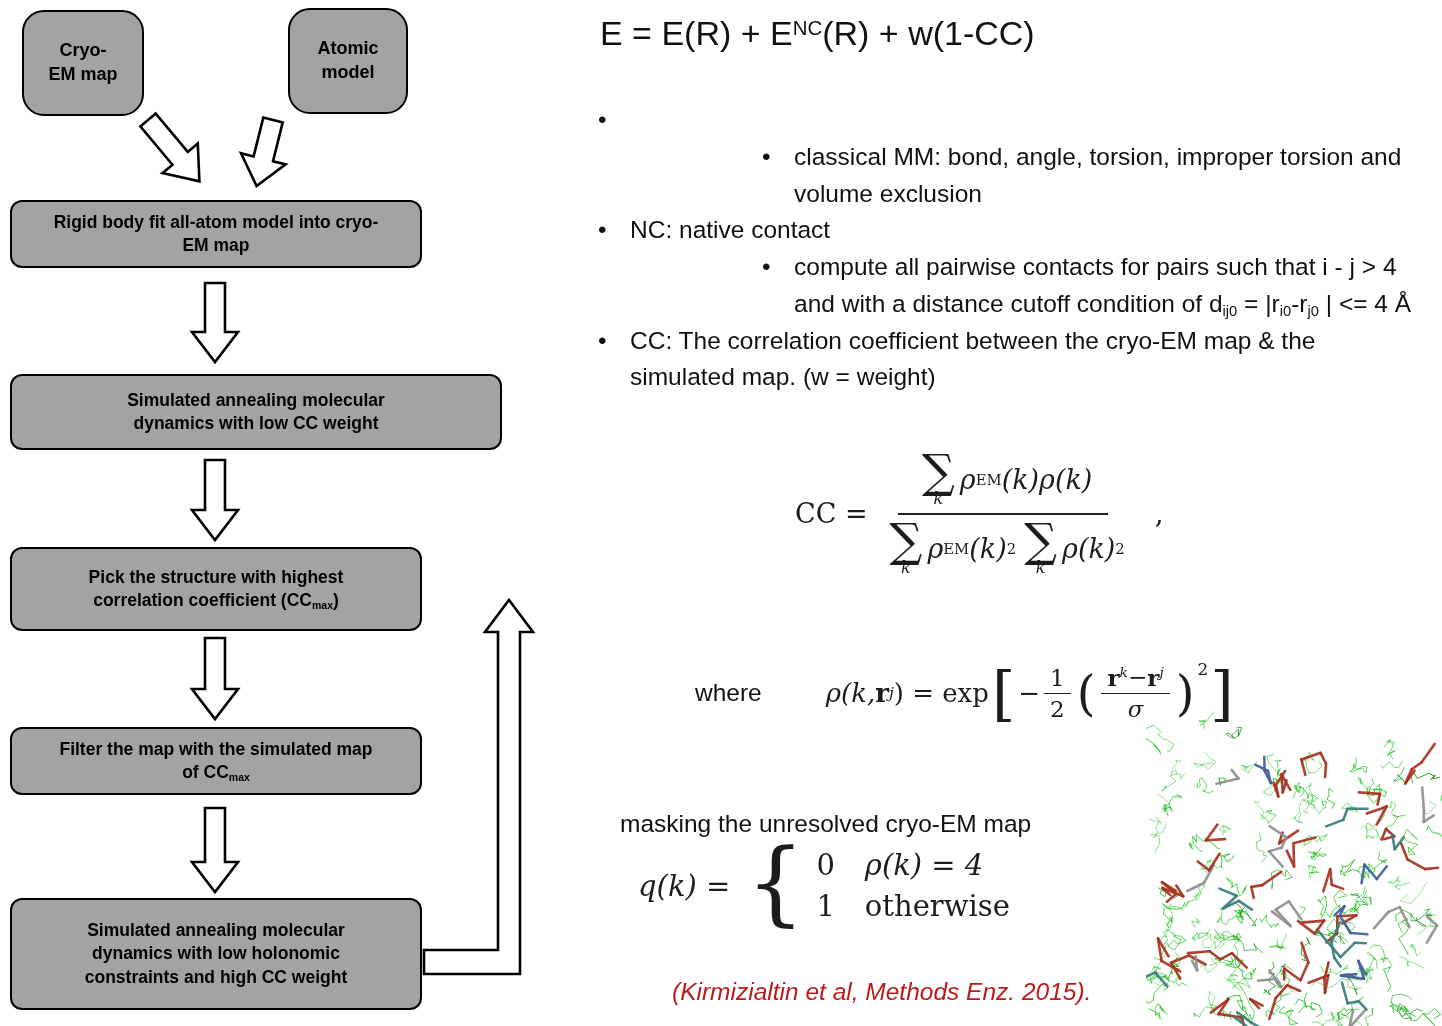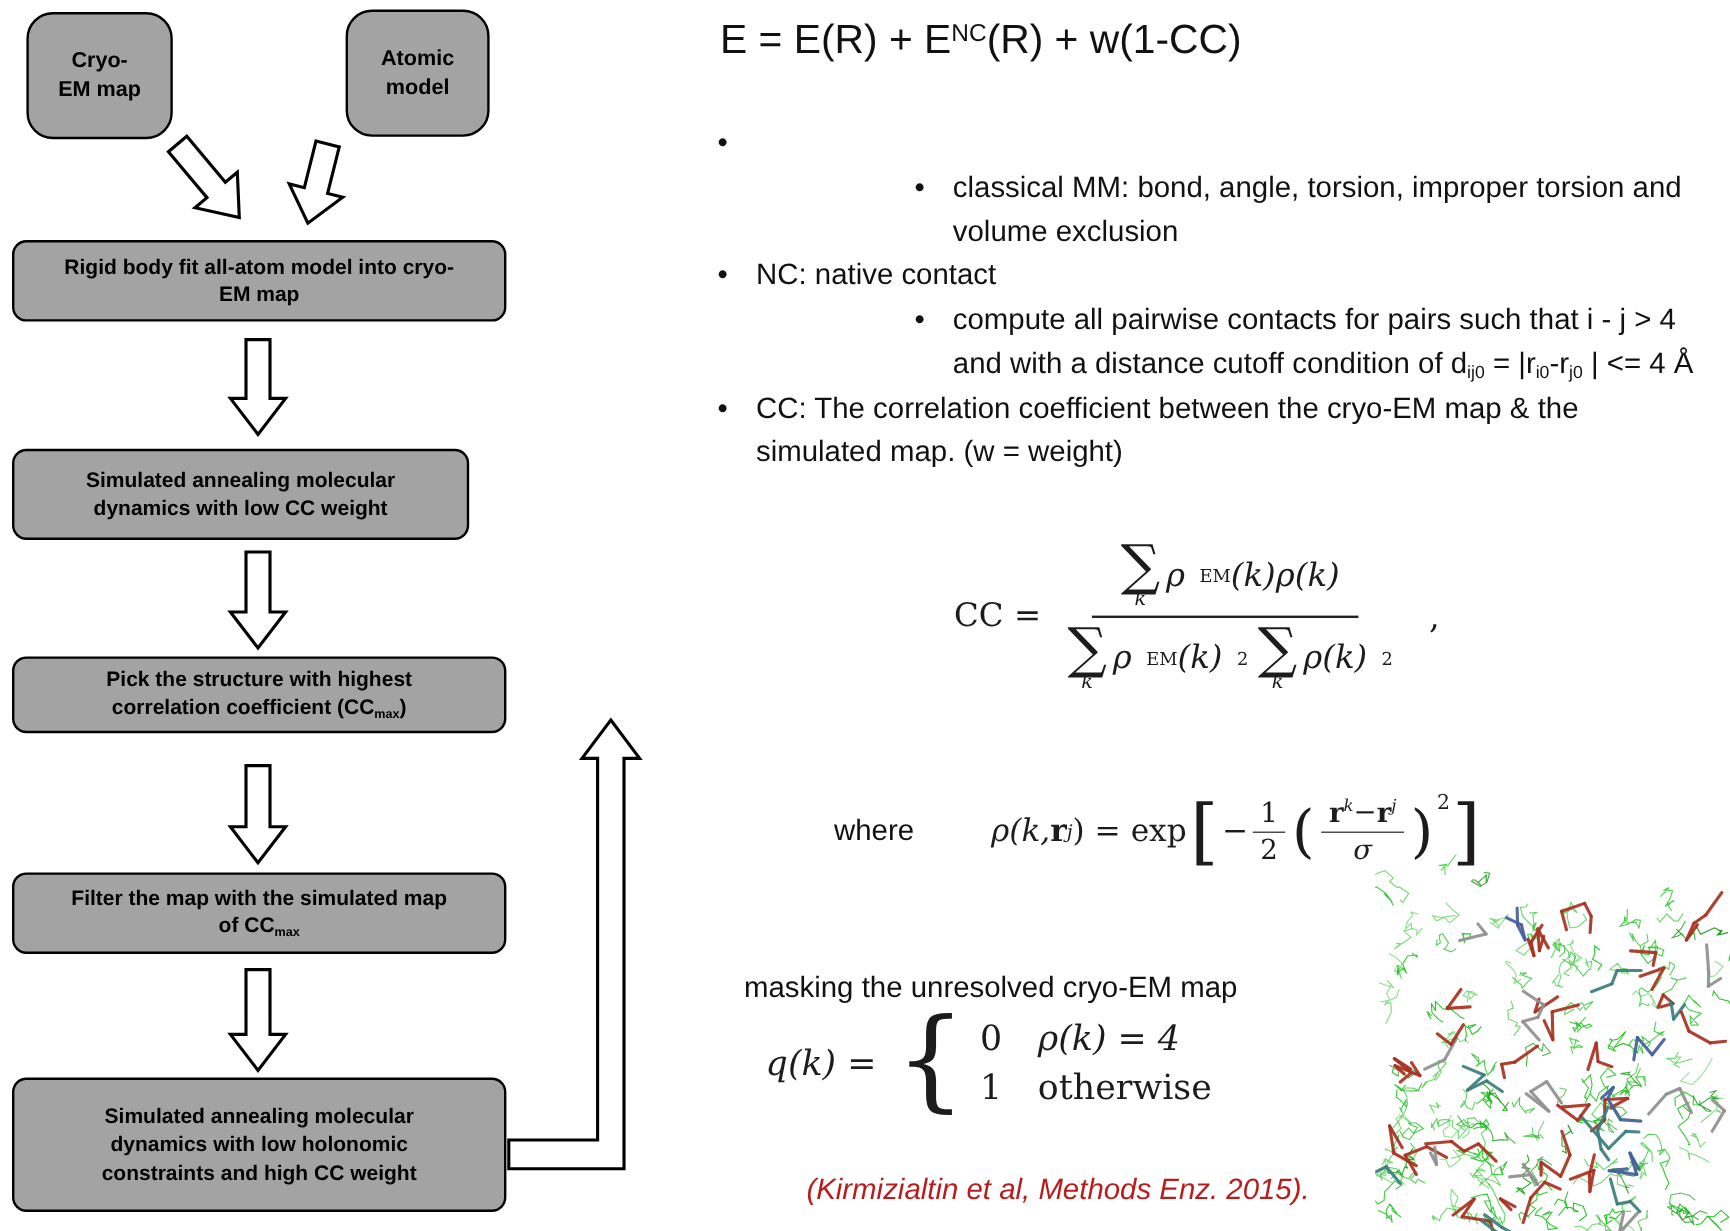--- a/index.html
+++ b/index.html
@@ -32,21 +32,21 @@
   .b-text{max-width:740px;}
   .l2 .b-text{max-width:636px;}
   
   #cc-eq{left:795px;top:450px;display:flex;align-items:center;font-size:27px;}
   .frac{display:inline-flex;flex-direction:column;align-items:center;margin-left:14px;}
   .frac .num{display:flex;align-items:center;justify-content:center;border-bottom:2.2px solid #222;padding:2px 16px 6px;}
   .frac .den{display:flex;align-items:center;justify-content:center;padding-top:6px;}
   .sum{display:inline-flex;flex-direction:column;align-items:center;margin:0 5px 0 8px;}
   .sum .sg{font-size:46px;line-height:0.85;}
   .sum .lim{font-size:16px;font-style:italic;line-height:1;}
-  .supr{font-size:0.55em;vertical-align:0.55em;font-style:normal;margin-left:12px;}
+  .supr{font-size:0.55em;vertical-align:0.55em;font-style:normal;}
   #cc-comma{margin-left:30px;font-size:28px;}
   
   #where-row{left:695px;top:664px;display:flex;align-items:center;gap:64px;}
   #where-label{font-size:24.5px;color:#111;}
   #rho-eq{display:flex;align-items:center;font-size:26px;}
   .vecr{font-weight:bold;}
   .subi{font-size:0.6em;font-style:italic;vertical-align:-0.3em;}
   .bigd{font-size:60px;font-weight:300;line-height:0.85;margin:0 3px;}
   .bigp{font-size:48px;font-weight:300;line-height:0.85;margin:0 2px;}
   .sfrac{display:inline-flex;flex-direction:column;align-items:center;font-size:23px;margin:0 4px;}
@@ -73,25 +73,25 @@
 
 <div class="fbox inbox" style="left:288px;top:8px;width:120px;height:106px;">
   <span class="box-text">Atomic
 model</span>
 </div>
 
 <div class="fbox stepbox" style="left:10px;top:200px;width:412px;height:68px;">
   <span class="box-text" style="max-width:350px;">Rigid body fit all-atom model into cryo-EM map</span>
 </div>
 
-<div class="fbox stepbox" style="left:10px;top:374px;width:381px;height:76px;">
+<div class="fbox stepbox" style="left:10px;top:374px;width:492px;height:76px;">
   <span class="box-text" style="max-width:308px;">Simulated annealing molecular dynamics with low CC weight</span>
 </div>
 
-<div class="fbox stepbox" style="left:10px;top:547px;width:412px;height:64px;">
+<div class="fbox stepbox" style="left:10px;top:547px;width:412px;height:84px;">
   <span class="box-text" style="max-width:300px;"><span>Pick the structure with highest correlation coefficient (CC</span><span class="sub">max</span><span>)</span></span>
 </div>
 
 <div class="fbox stepbox" style="left:10px;top:727px;width:412px;height:68px;">
   <span class="box-text" style="max-width:330px;"><span>Filter the map with the simulated map of CC</span><span class="sub">max</span></span>
 </div>
 
 <div class="fbox stepbox" style="left:10px;top:898px;width:412px;height:112px;">
   <span class="box-text" style="max-width:302px;">Simulated annealing molecular dynamics with low holonomic constraints and high CC weight</span>
 </div>

